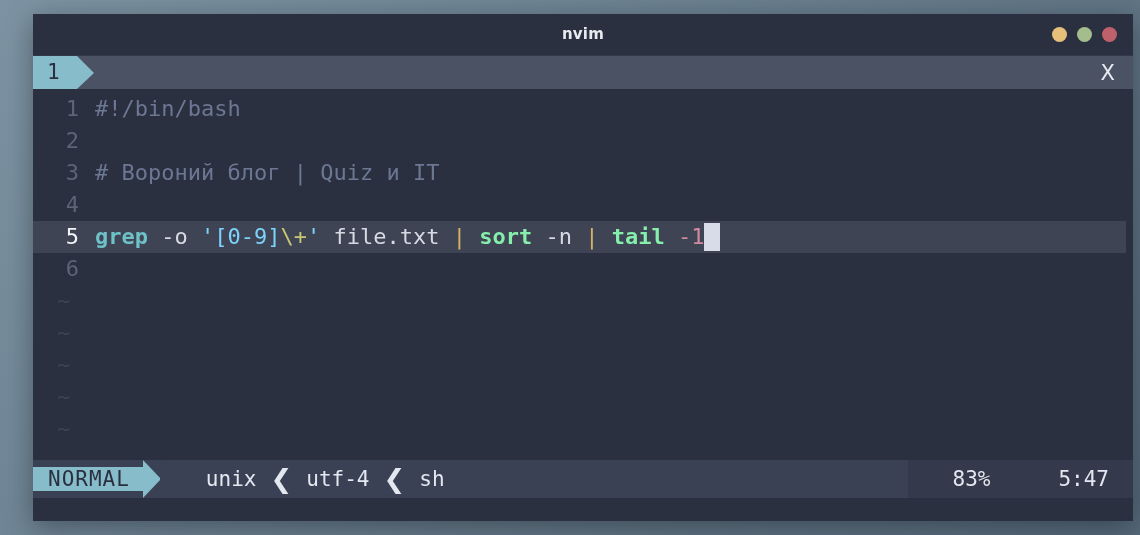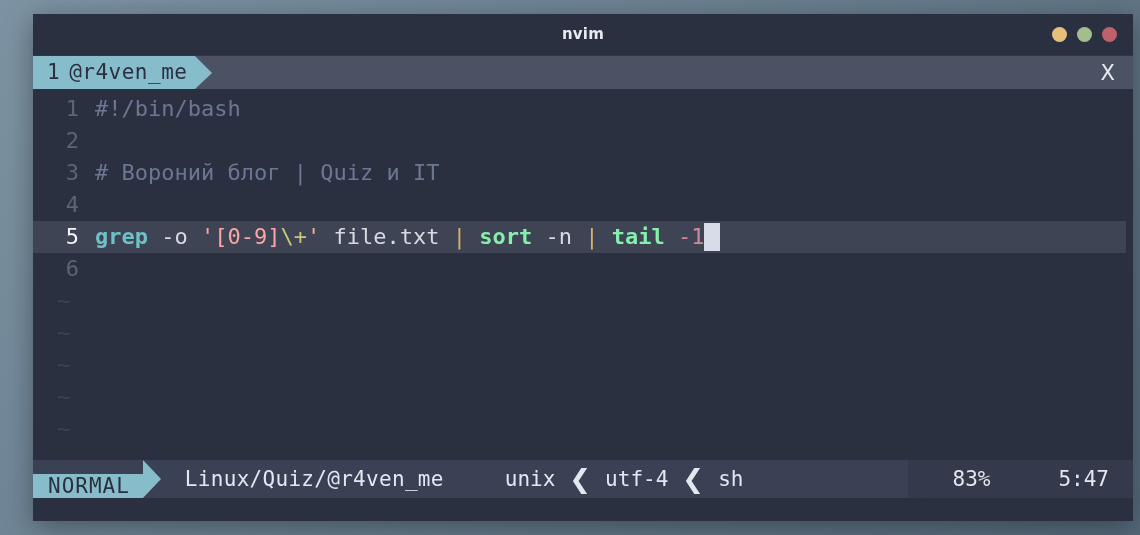--- a/index.html
+++ b/index.html
@@ -138,40 +138,40 @@
     padding-left: 24px;
     box-sizing: border-box;
     color: #3c4356;
   }
 
   
   .t-comment { color: #6c7793; }
   .t-plain   { color: #d7dae3; }
   .t-cmd-a   { color: #6fc1c8; font-weight: bold; }
   .t-cmd-b   { color: #86efac; font-weight: bold; }
-  .t-string  { color: #fca5a5; }
+  .t-string  { color: #7dd3fc; }
   .t-escape  { color: #c8c874; }
   .t-pipe    { color: #d6b06a; }
   .t-num     { color: #d08aa0; }
   .cursor {
     display: inline-block;
     width: 16px;
     height: 28px;
     vertical-align: middle;
     background: #d8dce8;
     margin-bottom: 2px;
   }
 
   
   .statusline {
     position: relative;
     height: 38px;
     background: #3a4154;
     display: flex;
-    align-items: flex-end;
+    align-items: center;
     font-size: 21px;
     color: #e3e7f0;
   }
   .sl-mode {
     display: flex;
     align-items: center;
     background: #87bcca;
     color: #2b3040;
     padding: 0 13px 0 15px;
     letter-spacing: 1px;
@@ -247,21 +247,20 @@
       <div class="win-buttons">
         <div class="win-dot dot-min"></div>
         <div class="win-dot dot-max"></div>
         <div class="win-dot dot-close"></div>
       </div>
     </div>
 
     <div class="tabline">
       <div class="buftab">
         <span class="buftab-num">1</span>
-        <span>@r4ven_me</span>
       </div>
       <div class="buftab-arrow"></div>
       <div class="tab-close">X</div>
     </div>
 
     <div class="editor">
 
       <div class="code-line">
         <span class="lnum">1</span>
         <span class="ltext t-comment">#!/bin/bash</span>
@@ -308,21 +307,20 @@
           <div class="tilde-line">
             <span class="tilde">~</span>
           </div>
         </div>
     </div>
 
     <div class="statusline">
       <div class="sl-mode">NORMAL</div>
       <div class="sl-arrow-mode"></div>
       <div class="sl-mid">
-        <div class="sl-path">Linux/Quiz/@r4ven_me</div>
         <div class="sl-arrow-sep fill-bg"></div>
         <div class="sl-item" style="padding-left:28px;">unix</div>
         <div class="sl-chevron">❮</div>
         <div class="sl-item">utf-4</div>
         <div class="sl-chevron">❮</div>
         <div class="sl-item">sh</div>
       </div>
       <div class="sl-right">
         <div class="sl-arrow-right"></div>
         <div class="sl-pct">83%</div>

